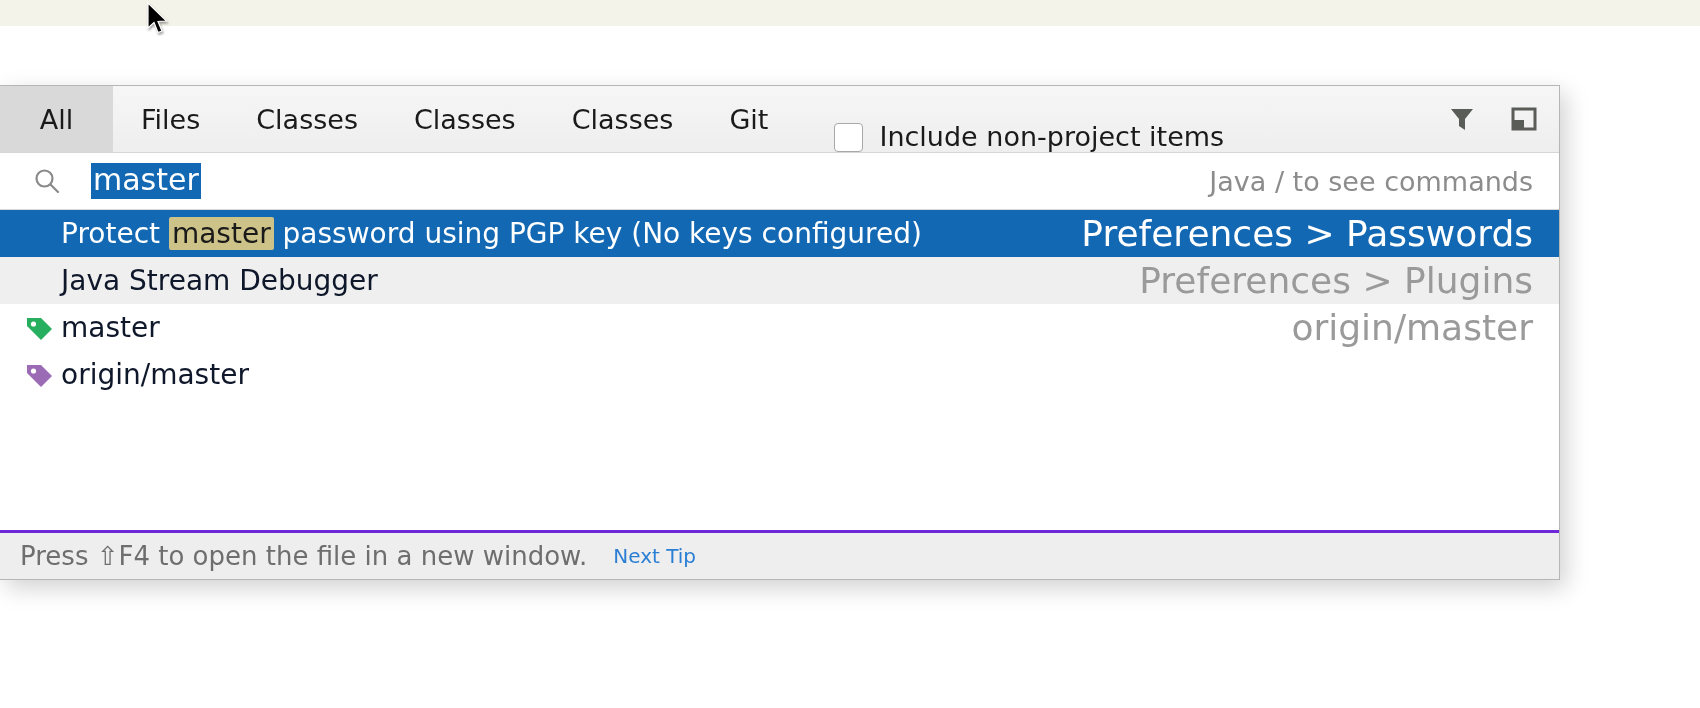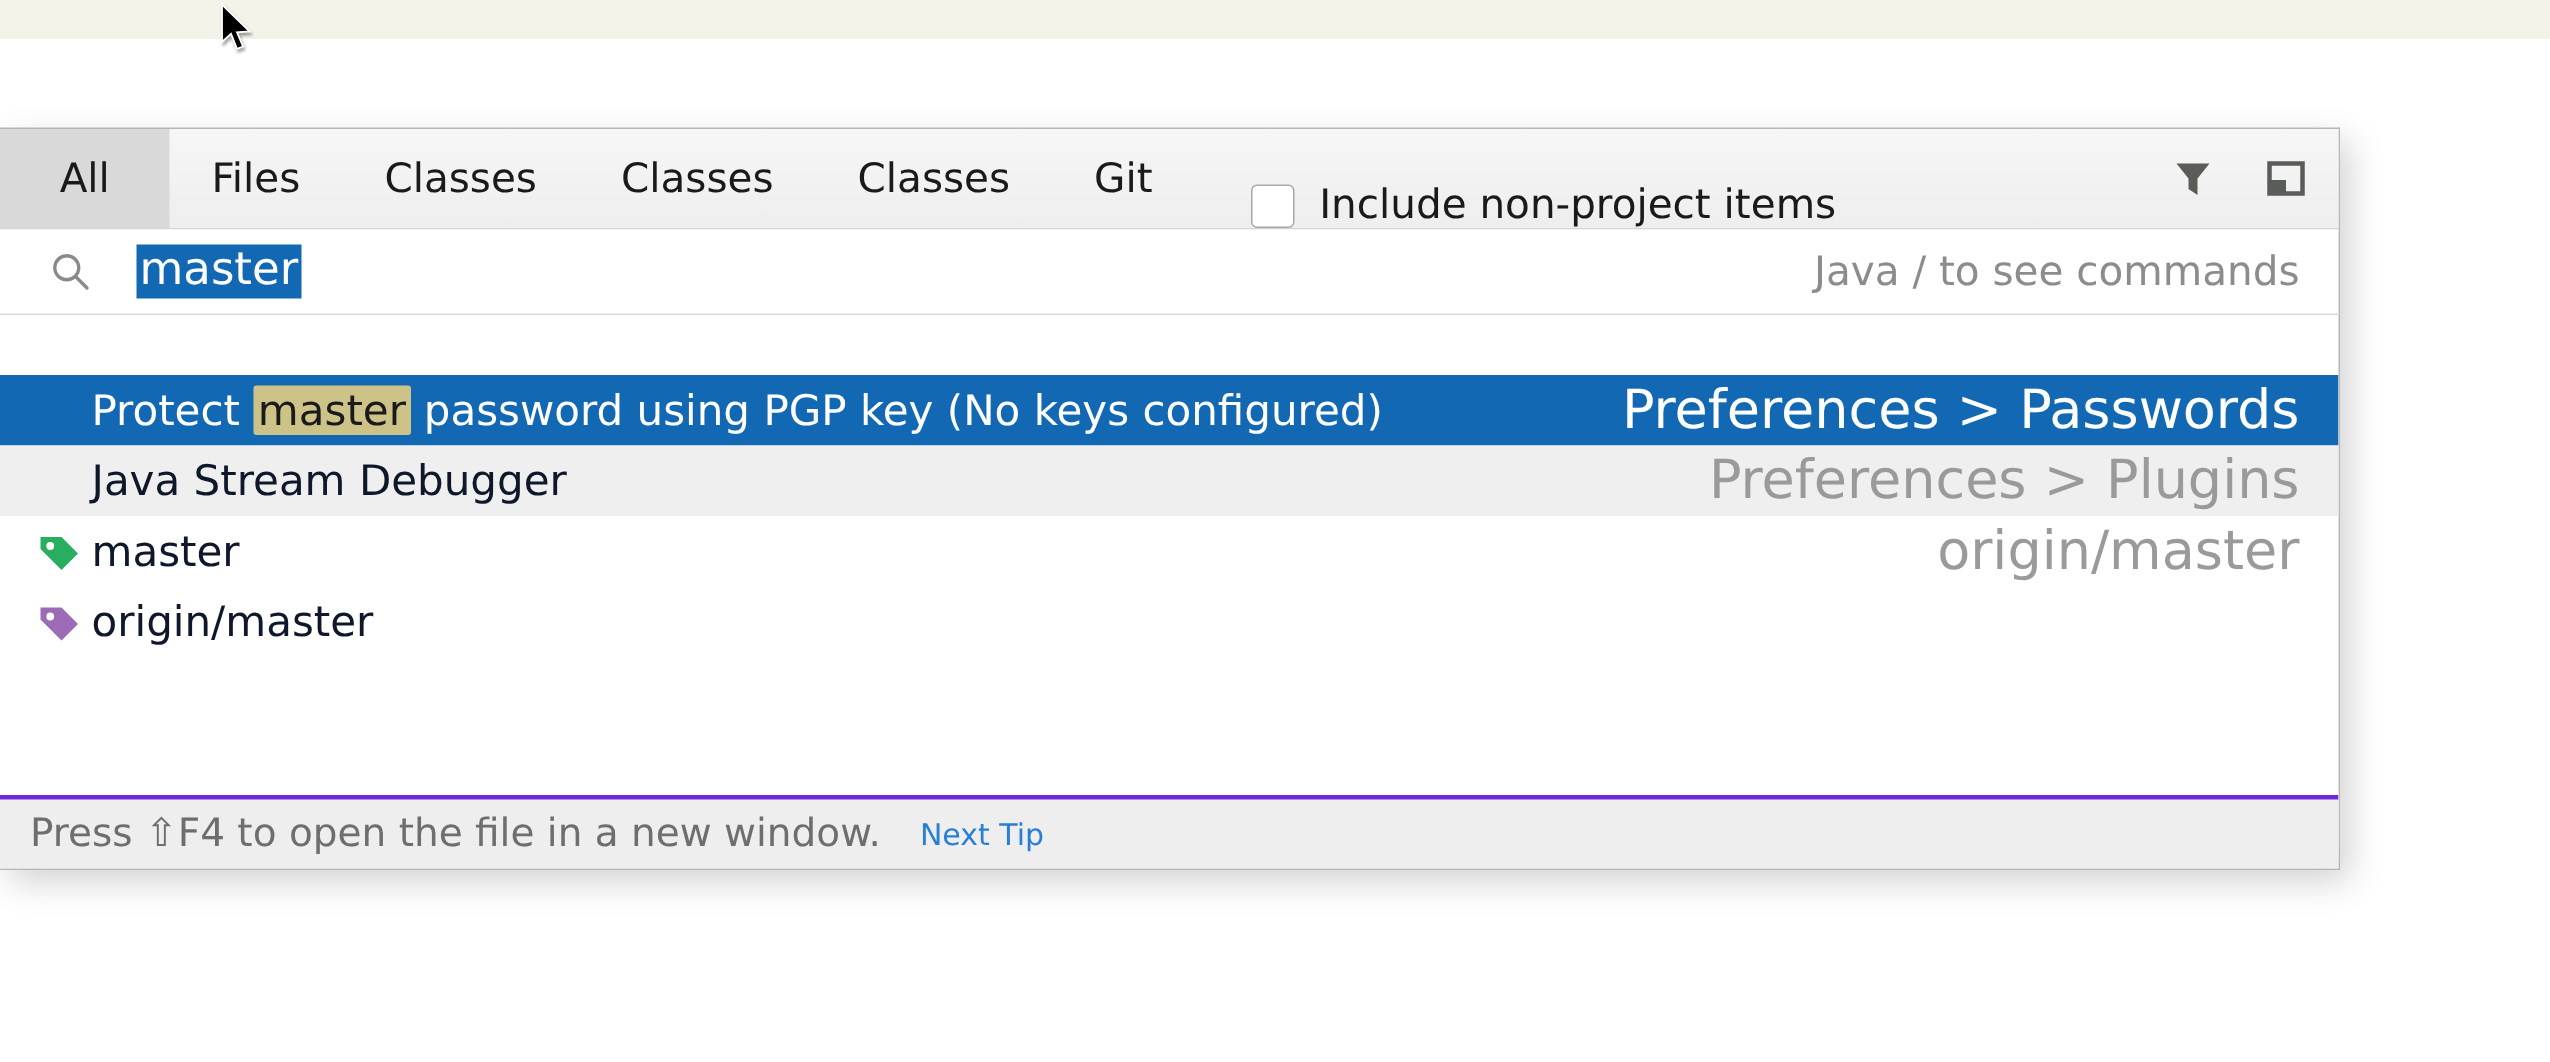--- a/index.html
+++ b/index.html
@@ -144,21 +144,20 @@
     font-size: 27px;
     color: #8c8c8c;
     white-space: nowrap;
   }
 
   
   .results {
     position: relative;
     height: 323px;
     background: #ffffff;
-    margin-top: 40px;
   }
   .row {
     position: relative;
     height: 47px;
     display: flex;
     align-items: center;
     box-sizing: border-box;
     cursor: default;
   }
   .row.selected { background: #1268b3; }

